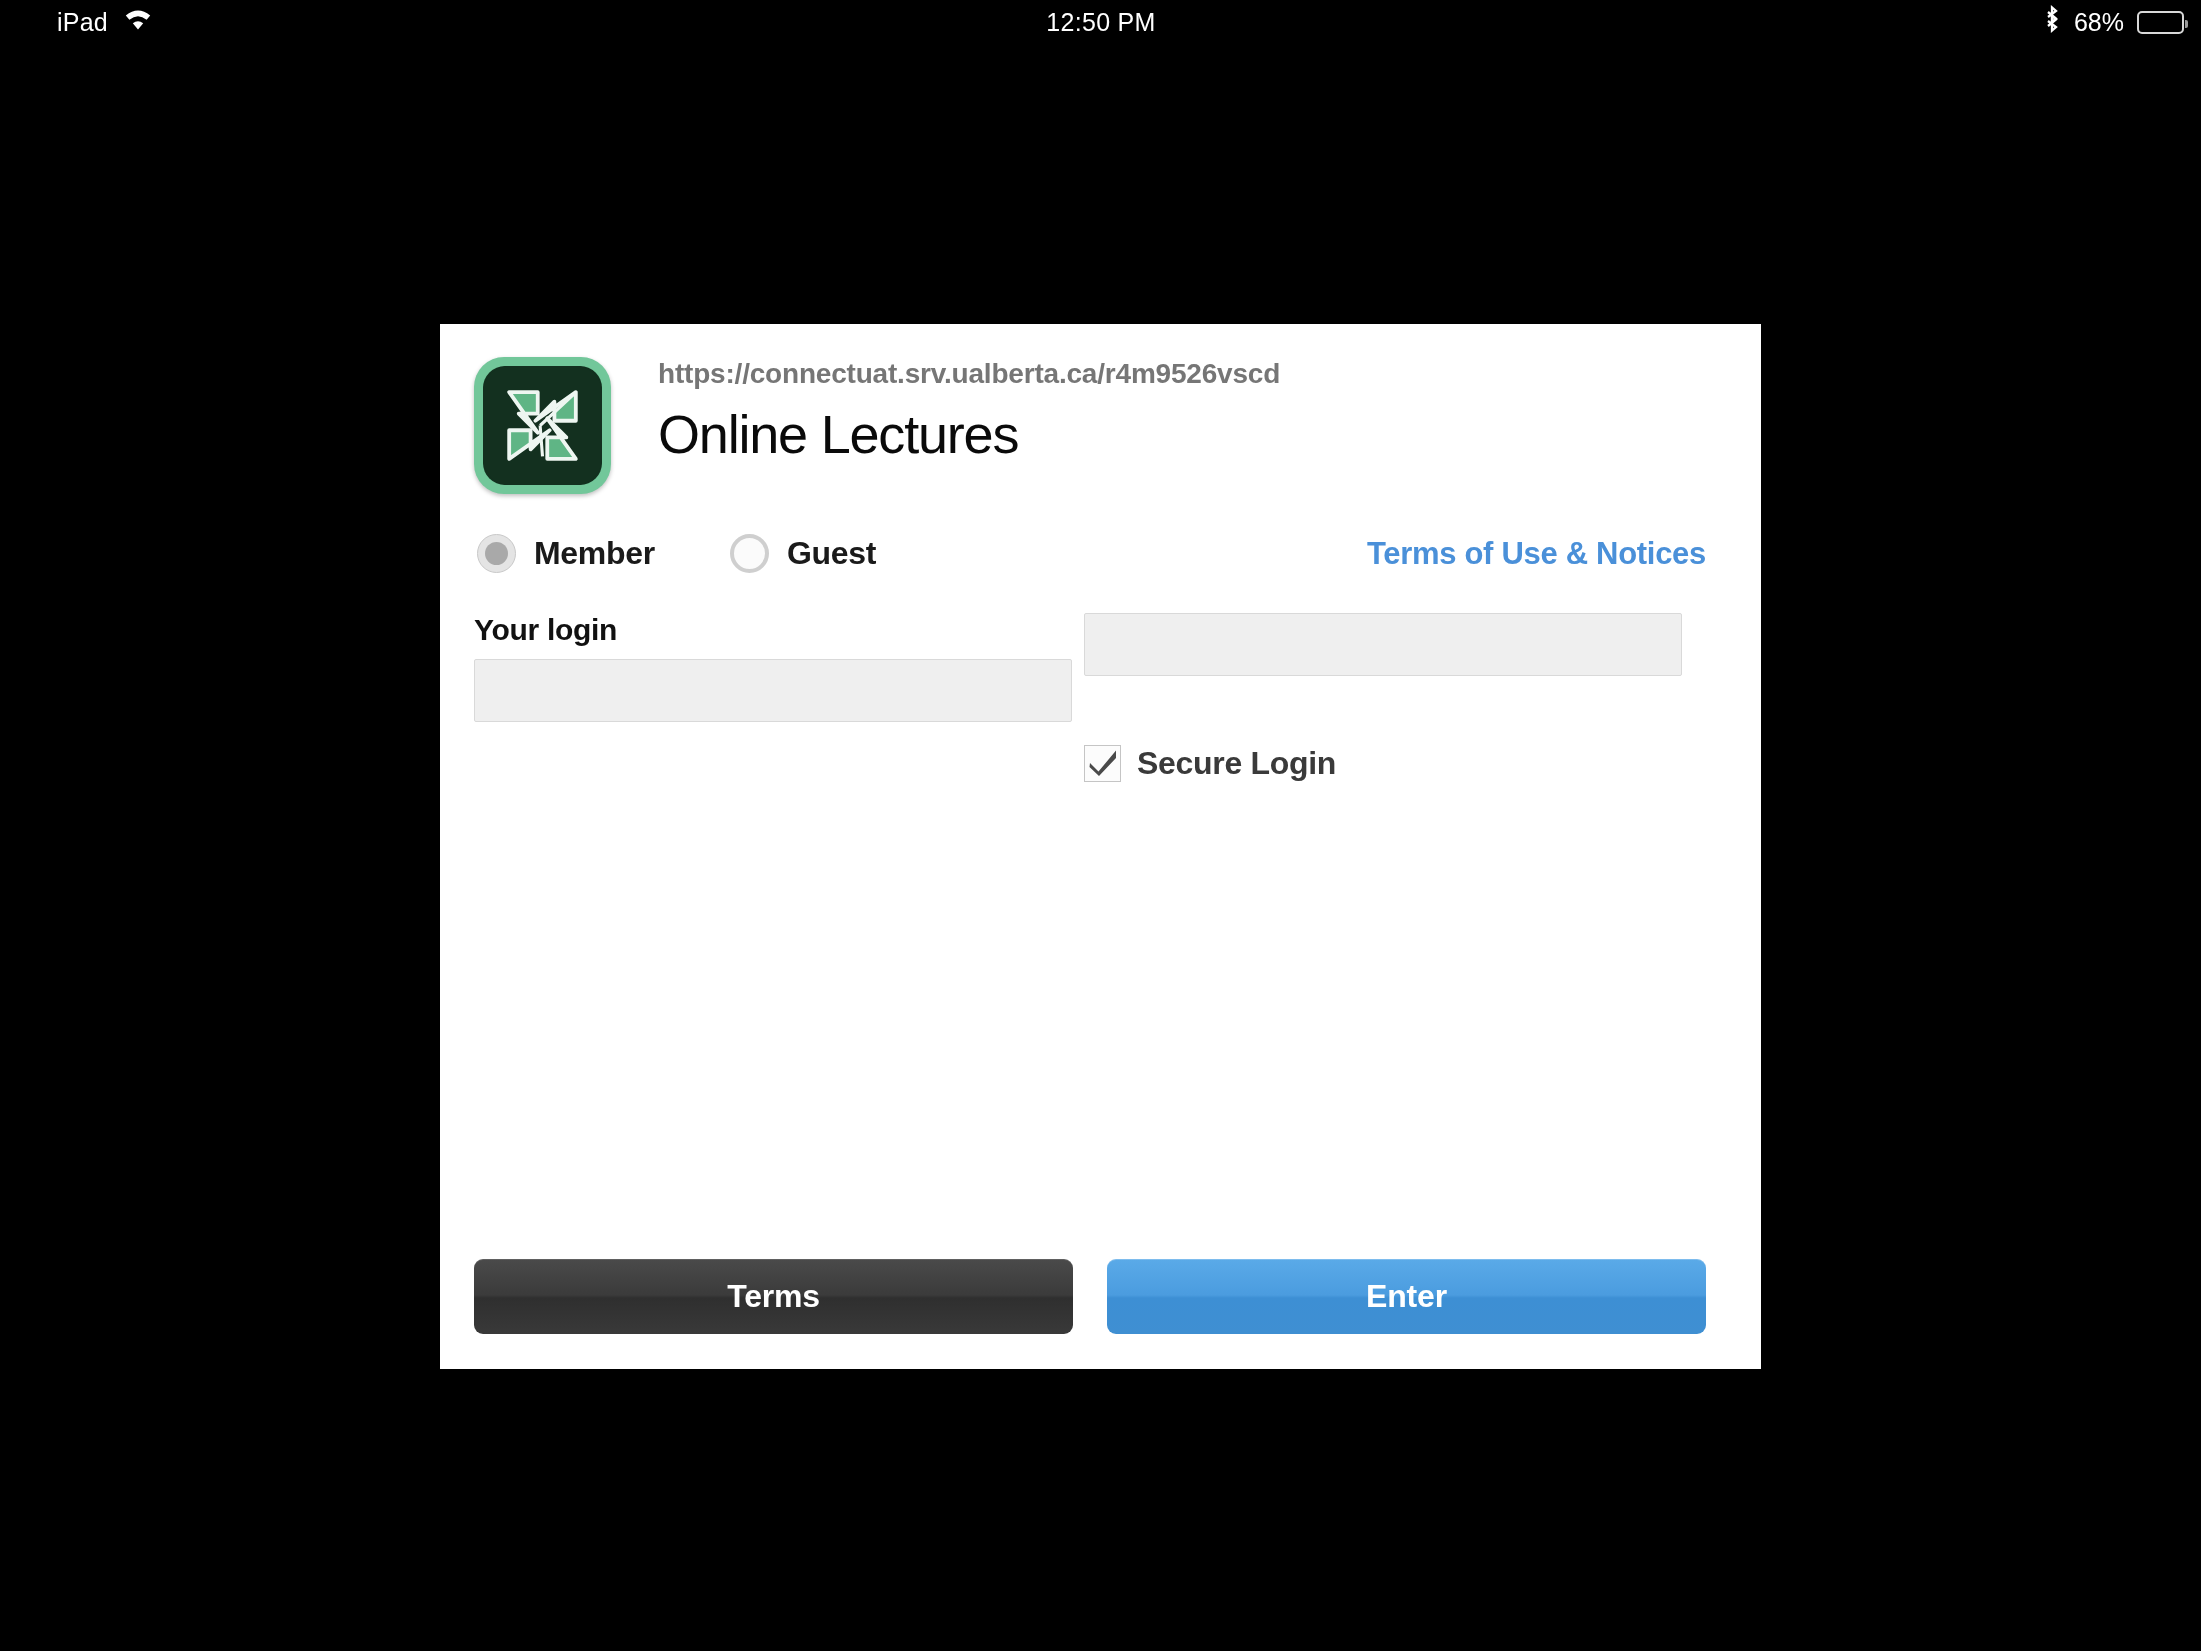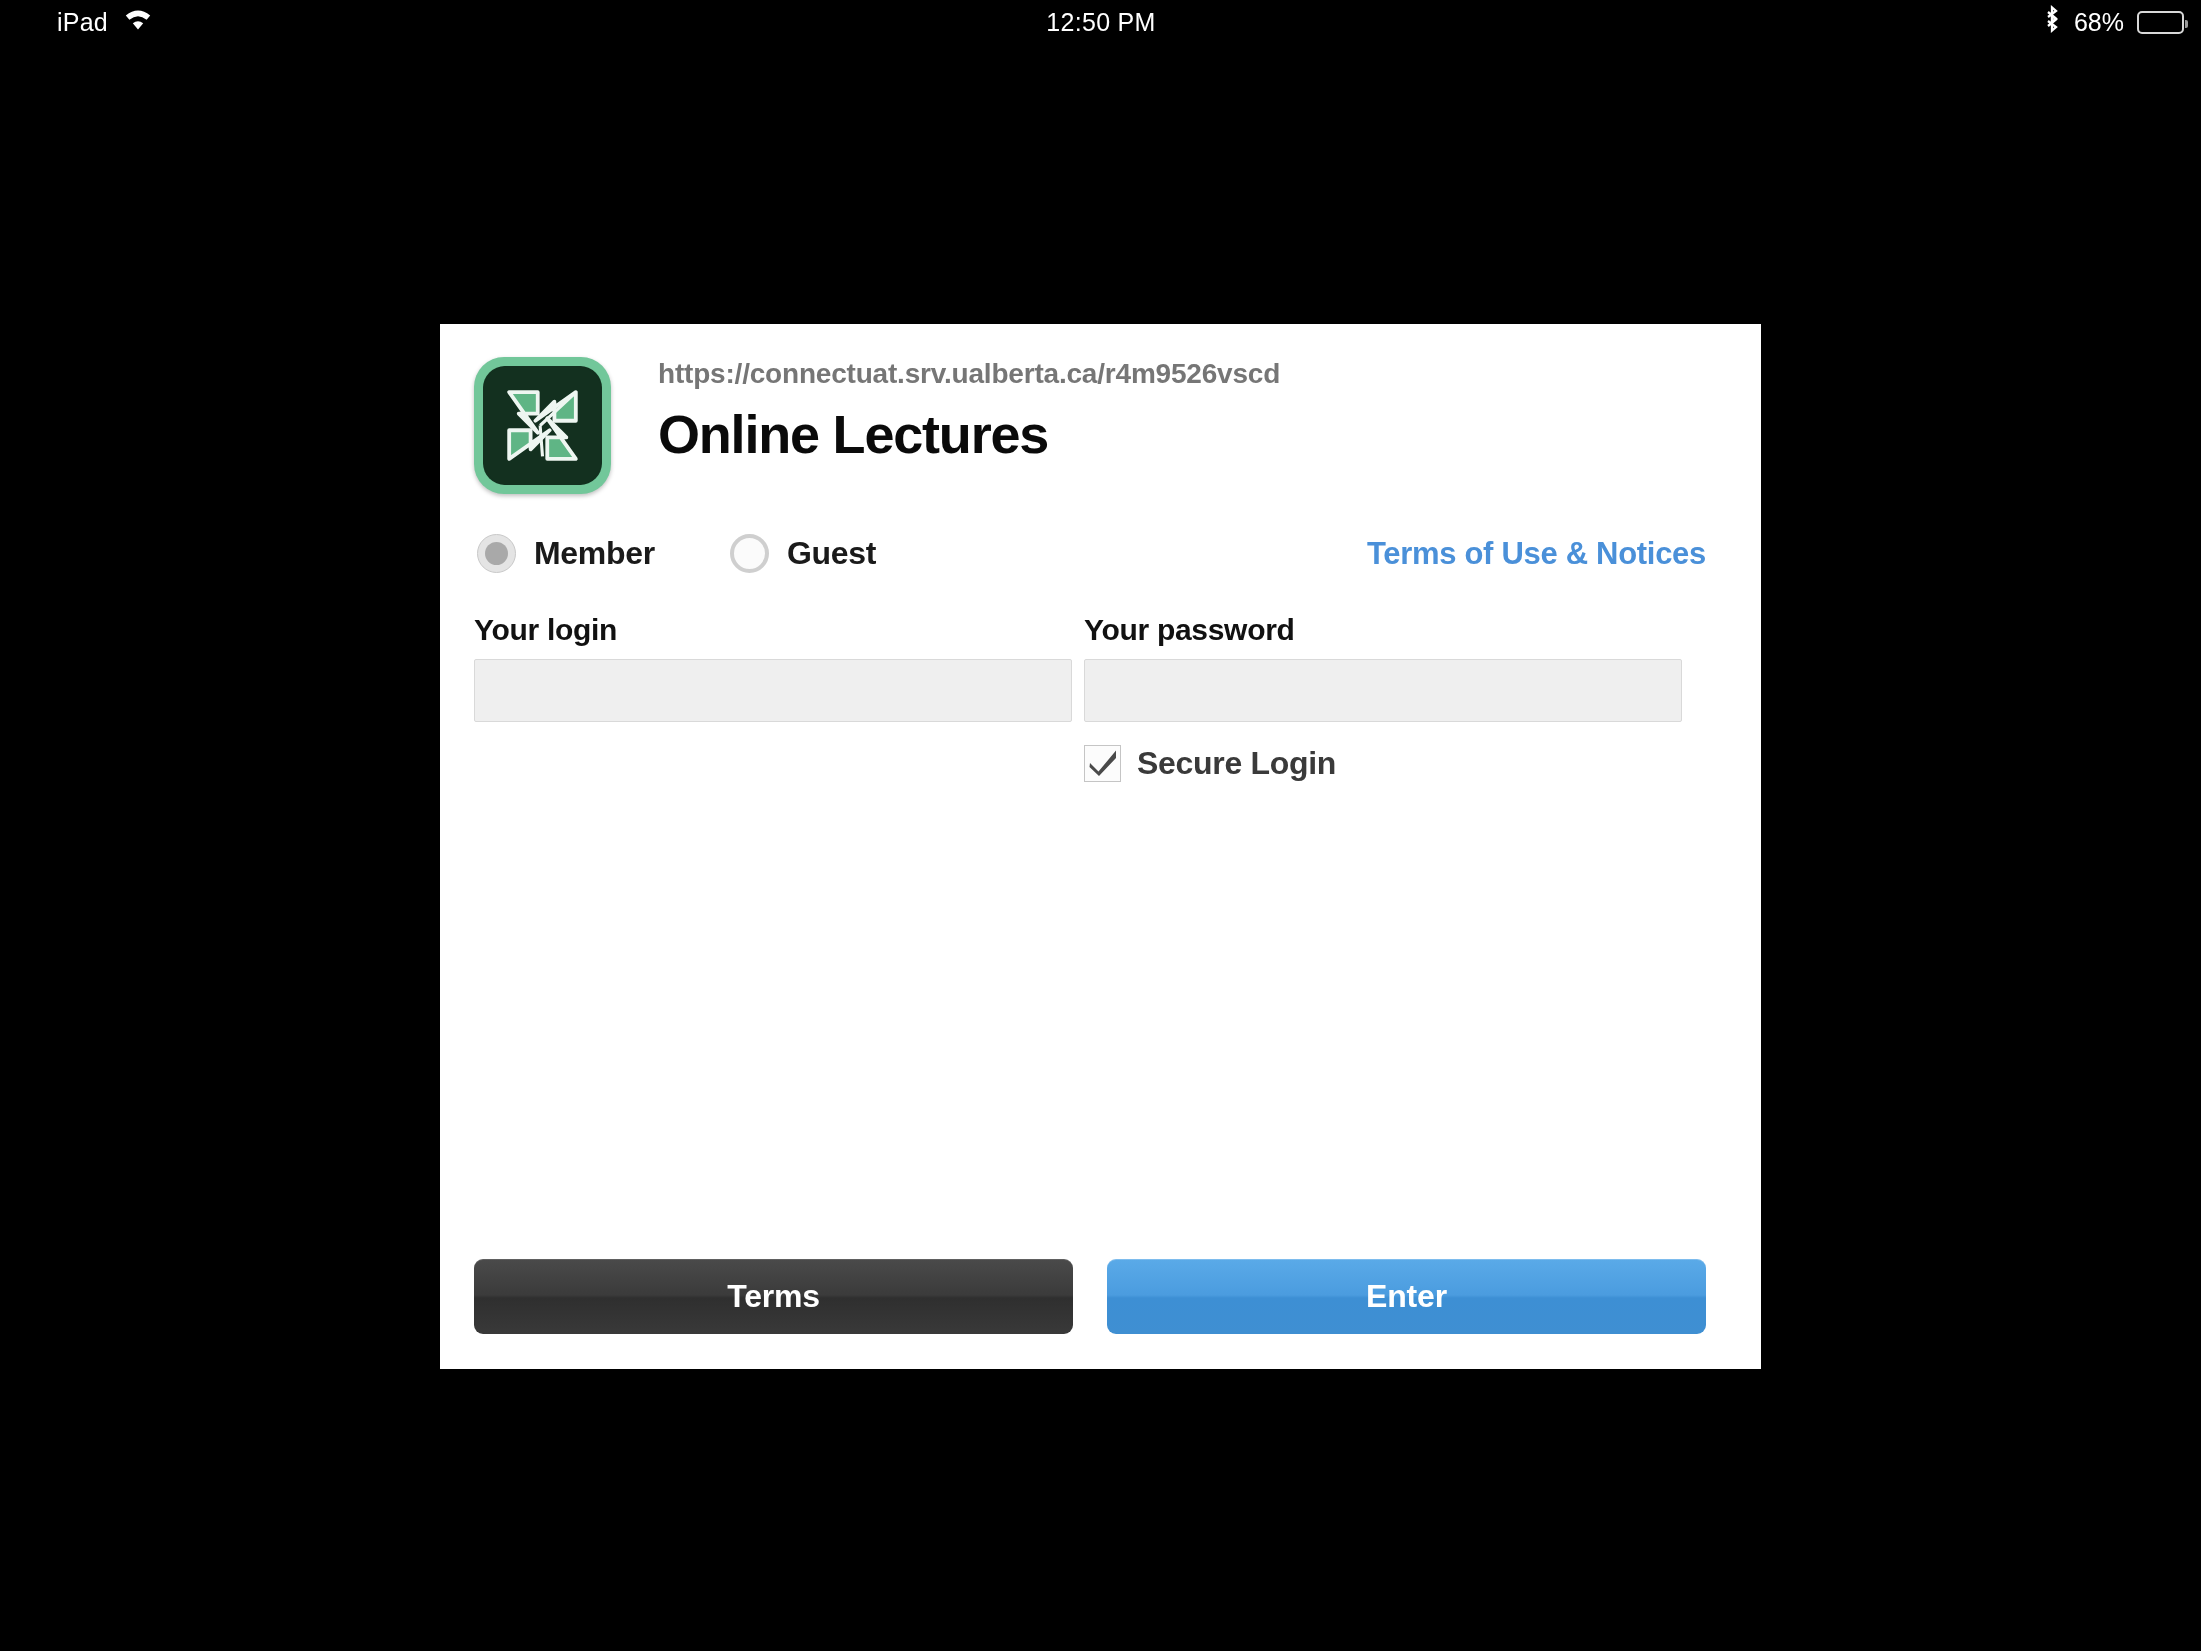--- a/index.html
+++ b/index.html
@@ -123,21 +123,21 @@
   }
   .site-url {
     font-size: 28px;
     font-weight: bold;
     color: #767676;
     letter-spacing: -0.2px;
     white-space: nowrap;
   }
   .page-title {
     font-size: 54px;
-    font-weight: bold;
+    font-weight: normal;
     color: #0a0a0a;
     letter-spacing: -1.2px;
     margin-top: 13px;
     white-space: nowrap;
   }
 
   
   .options-row {
     position: absolute;
     left: 0;
@@ -365,21 +365,20 @@
     </div>
 
     <div class="form-row">
 
       <div class="field">
         <div class="field-label">Your login</div>
         <input class="field-input" type="text" value="" style="">
       </div>
 
       <div class="field">
-        <div class="field-label">Your password</div>
         <input class="field-input" type="password" value="" style="">
       </div>
 
     </div>
 
     <div class="secure-row">
       <span class="checkbox">
         <svg width="35" height="35" viewBox="0 0 35 35">
           <path d="M5 17 L13.5 25.5 L31 4.5 L31 12 L14 30 L4.5 21 Z" fill="#4a4a4a"></path>
         </svg>

